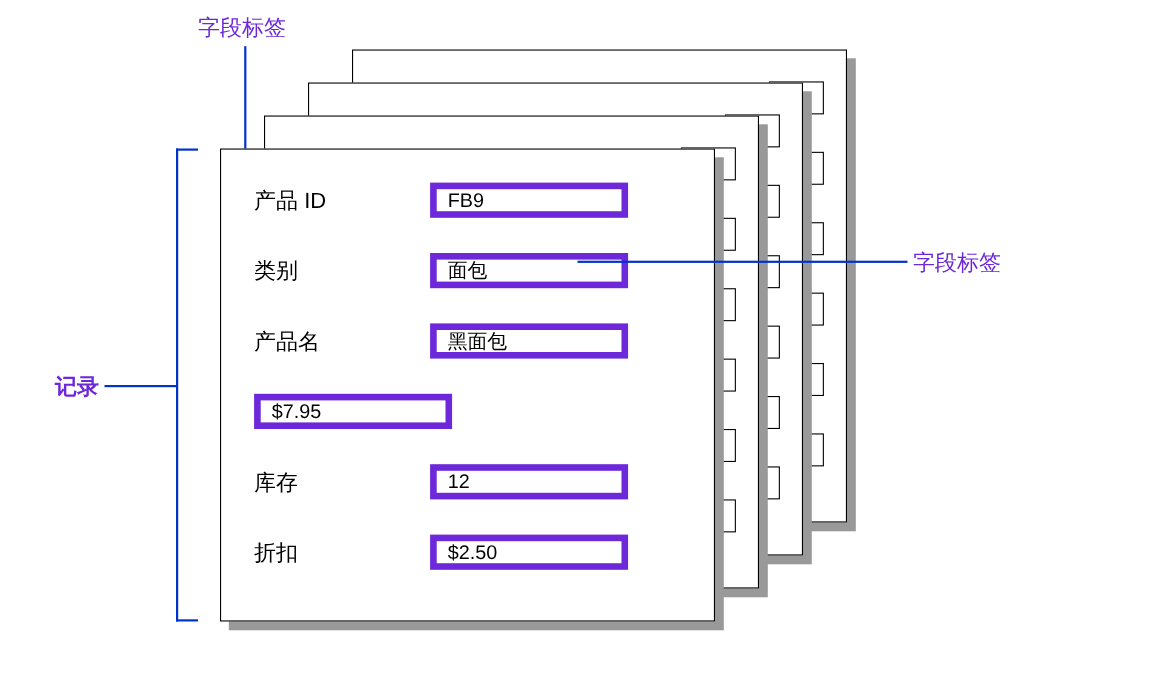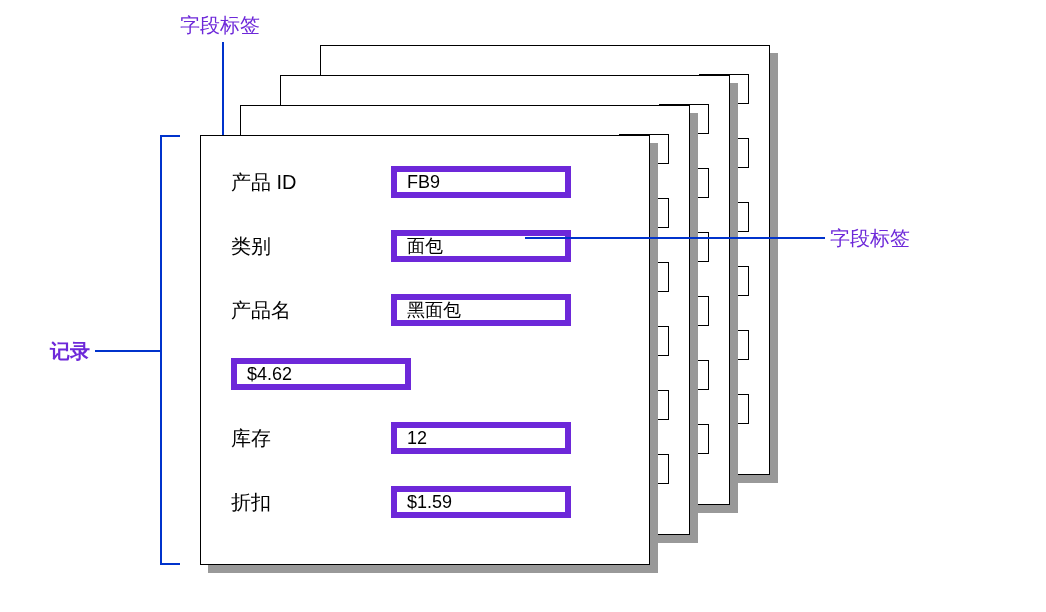--- a/index.html
+++ b/index.html
@@ -168,25 +168,25 @@
     </div>
     <div class="field-row">
       <div class="field-label">类别</div>
       <div class="field-value-box">面包</div>
     </div>
     <div class="field-row">
       <div class="field-label">产品名</div>
       <div class="field-value-box">黑面包</div>
     </div>
     <div class="field-row">
-      <div class="field-value-box">$4.62</div>
+      <div class="field-value-box">$7.95</div>
     </div>
     <div class="field-row">
       <div class="field-label">库存</div>
       <div class="field-value-box">12</div>
     </div>
     <div class="field-row">
       <div class="field-label">折扣</div>
-      <div class="field-value-box">$1.59</div>
+      <div class="field-value-box">$2.50</div>
     </div>
   </div>
 
 </div>
 
 </body></html>

